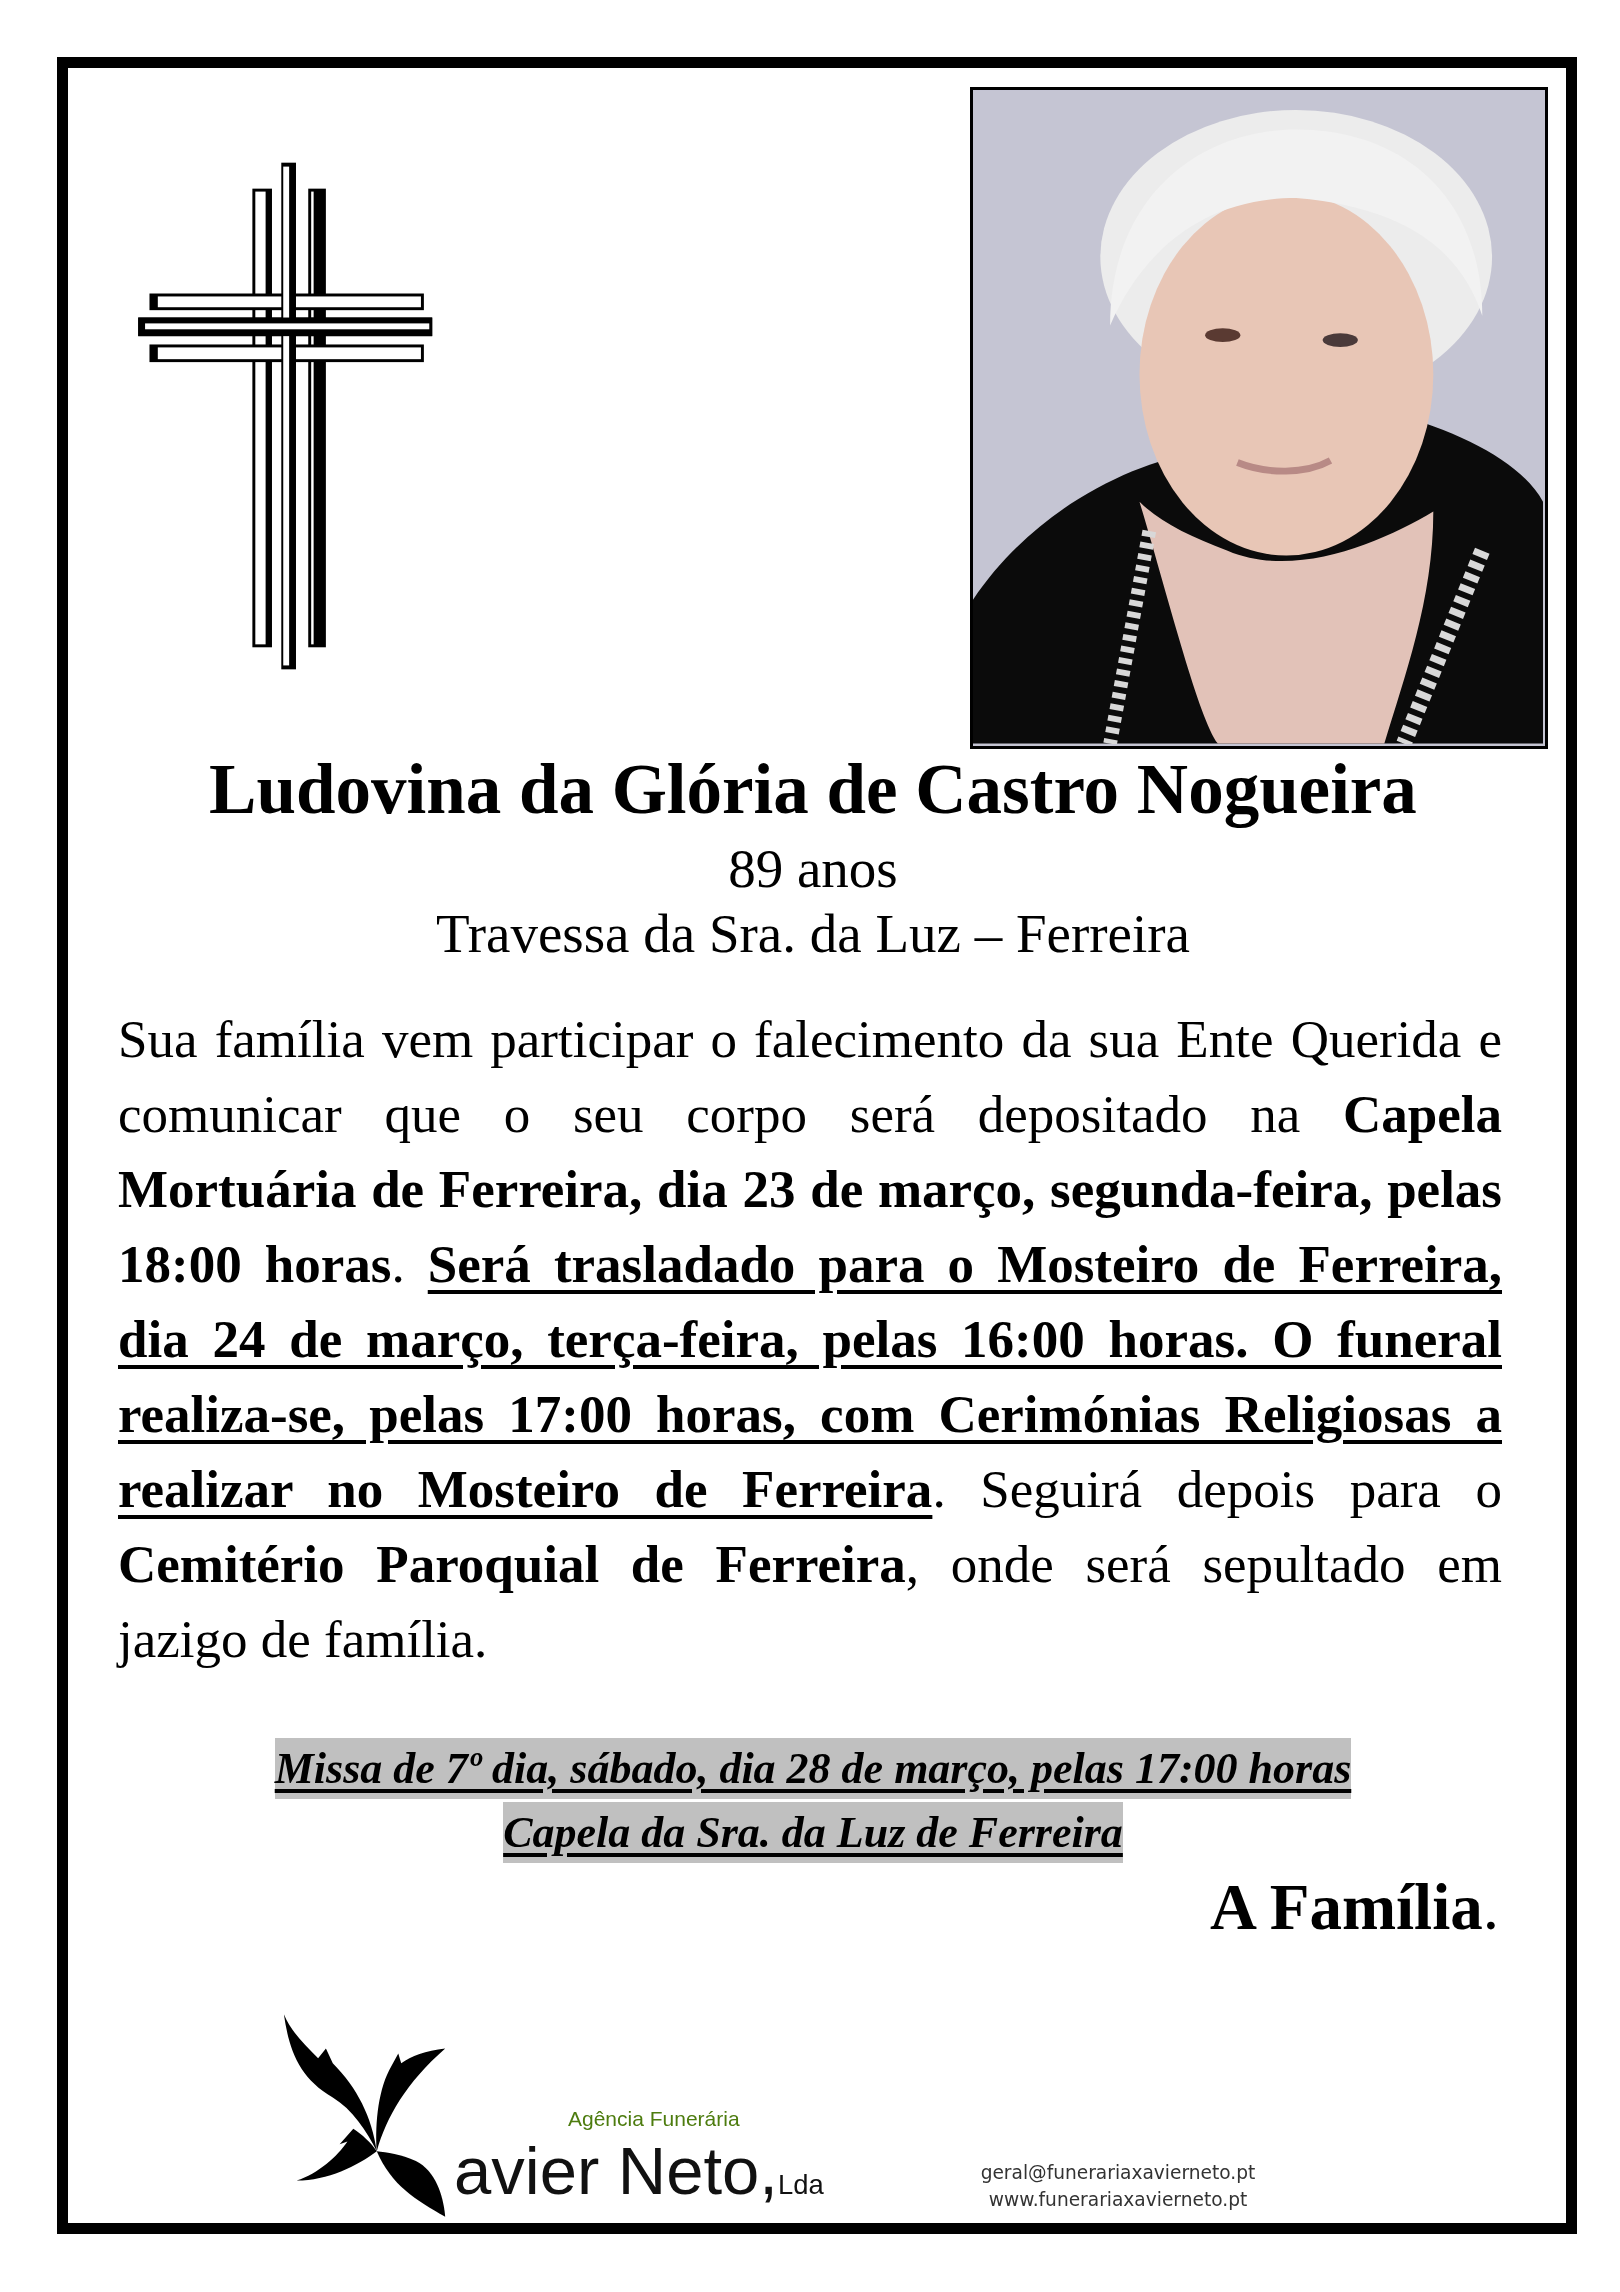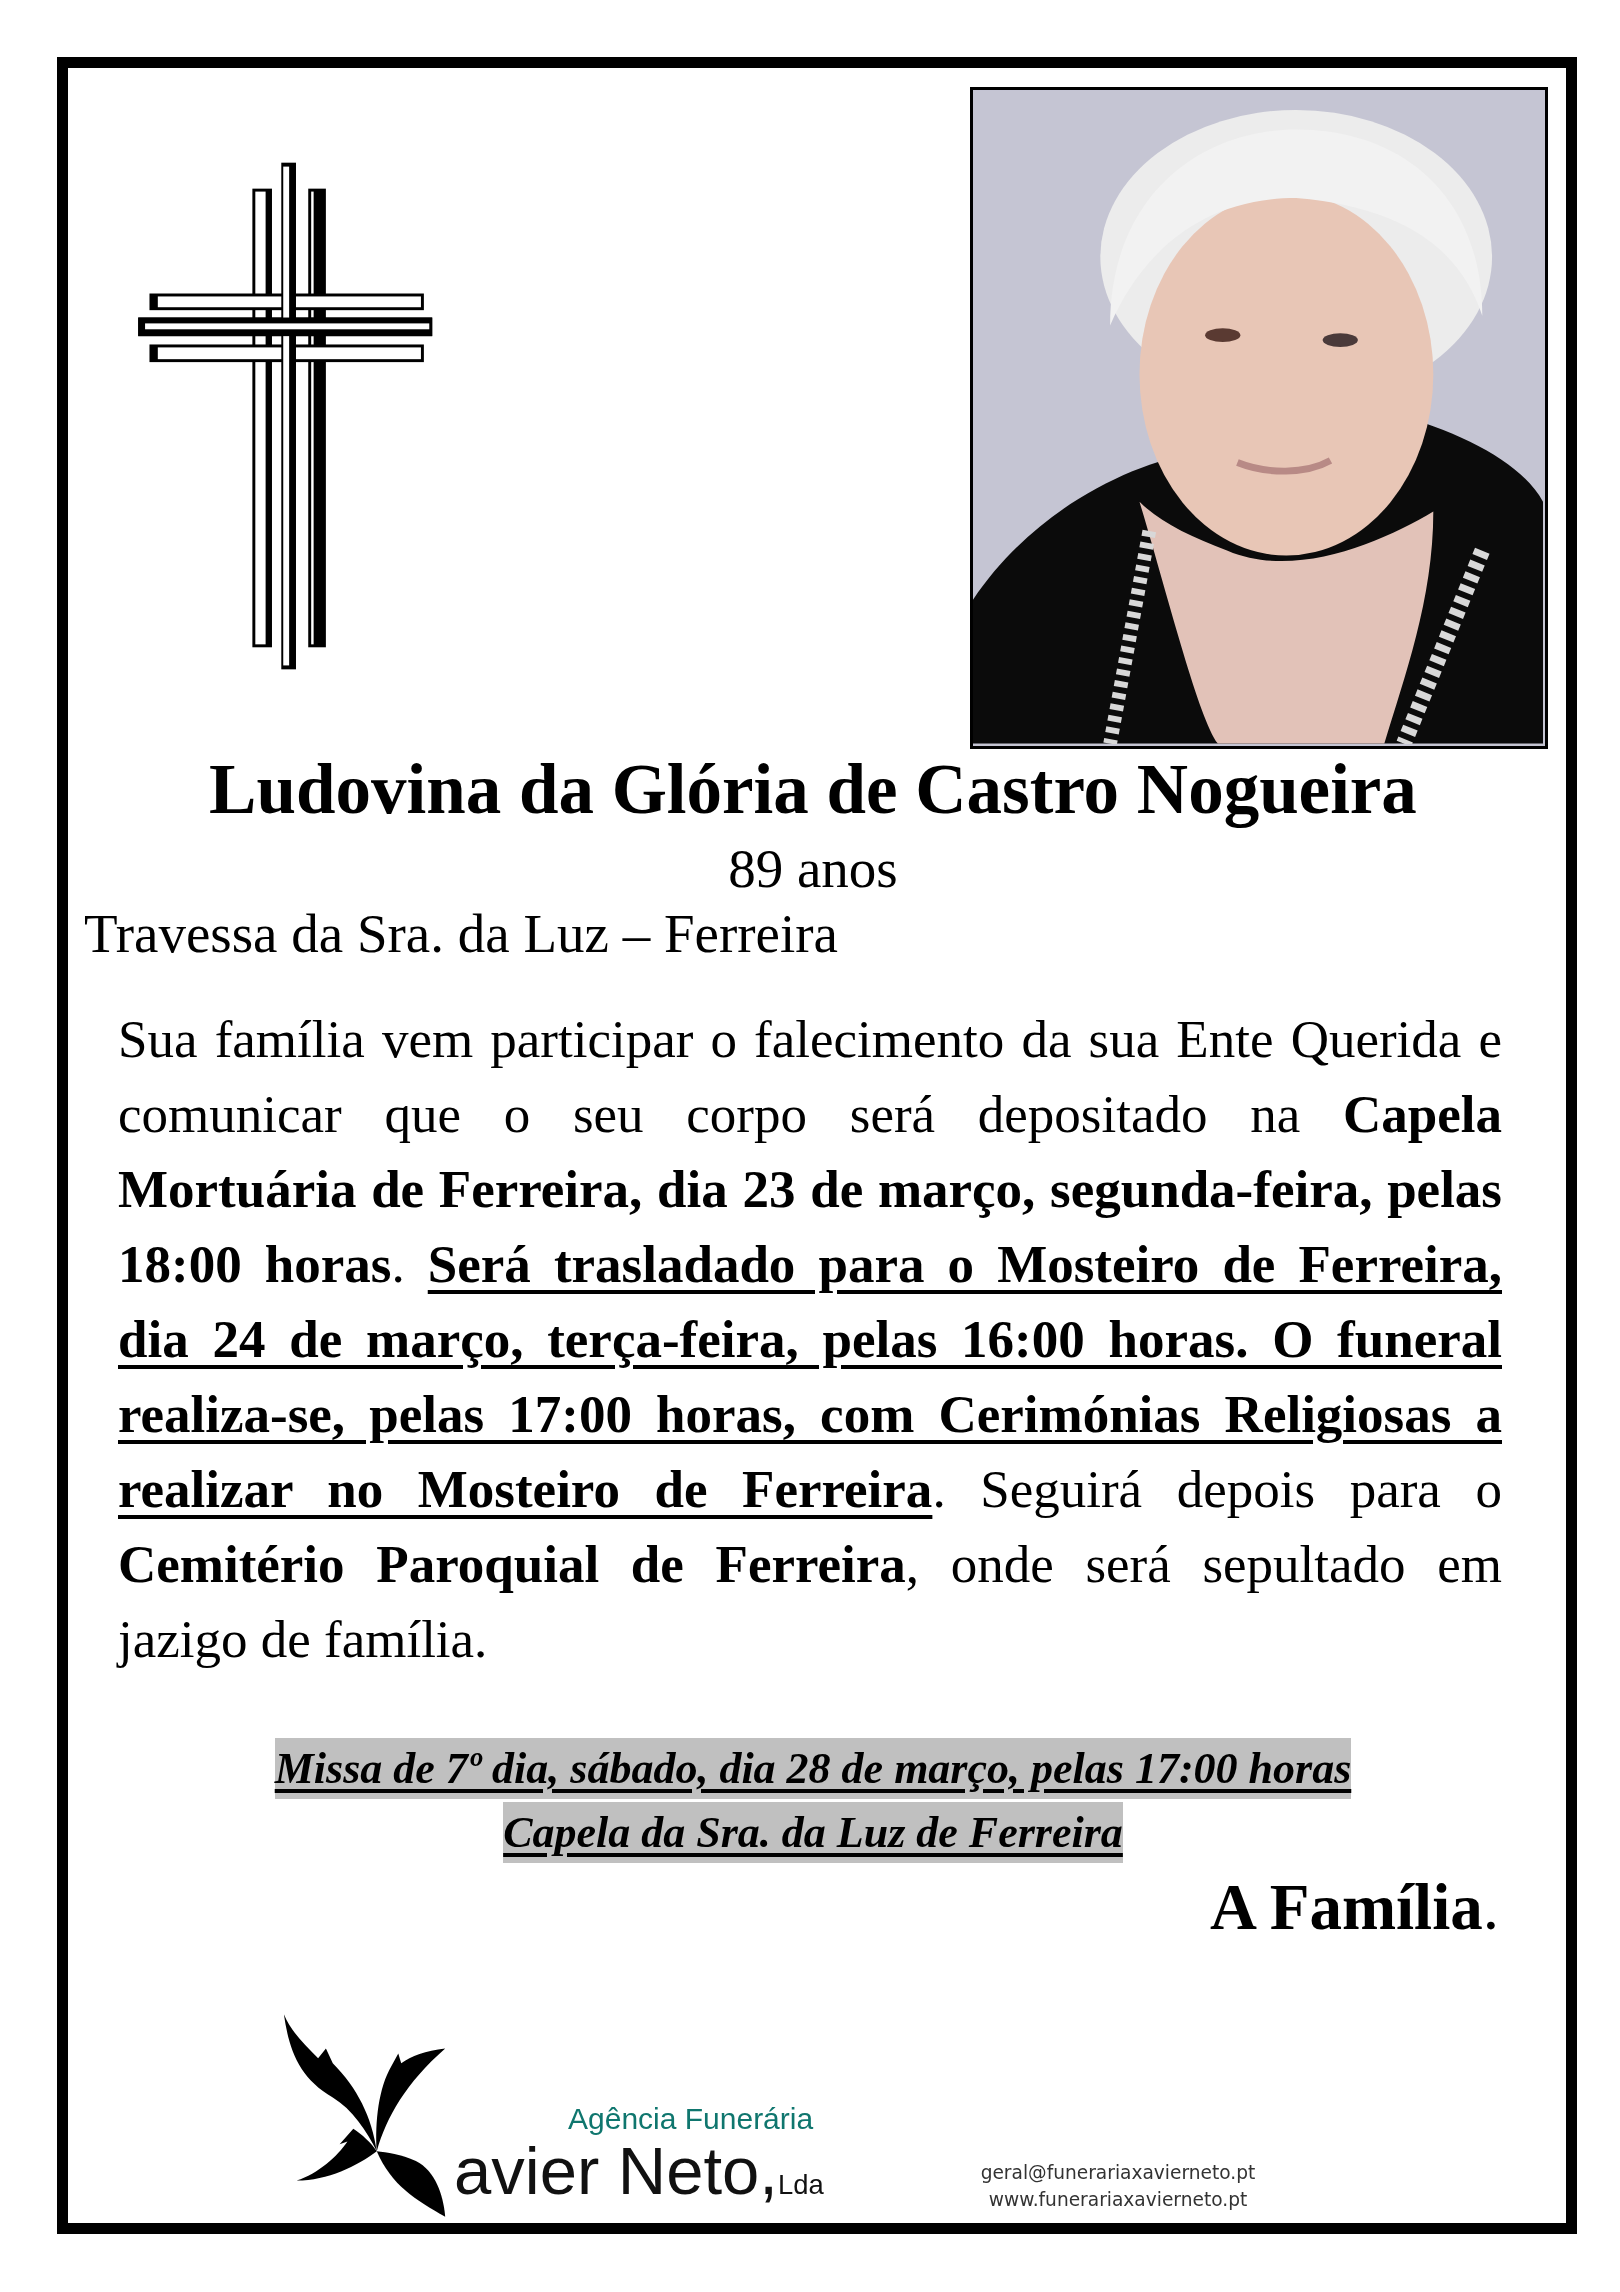--- a/index.html
+++ b/index.html
@@ -7,36 +7,36 @@
   .frame { position:absolute; left:57px; top:57px; width:1498px; height:2155px; border:11.8px solid #000; }
 
   
   .cross { position:absolute; left:0; top:0; width:1620px; height:784px; pointer-events:none; }
 
   
   .photo { position:absolute; left:970px; top:87px; width:578px; height:662px; box-sizing:border-box; border:3.9px solid #000; background:#c5c5d3; overflow:hidden; }
 
   .name { position:absolute; left:78px; width:1470px; top:745px; text-align:center; font-weight:bold; font-size:71px; line-height:88px; white-space:nowrap; }
   .age { position:absolute; left:78px; width:1470px; top:834px; text-align:center; font-size:55px; line-height:69px; }
-  .addr { position:absolute; left:84px; width:1470px; top:899px; font-size:55px; line-height:69px; white-space:nowrap; }
+  .addr { position:absolute; left:78px; width:1470px; top:899px; text-align:center; font-size:55px; line-height:69px; white-space:nowrap; }
 
   .body-text { position:absolute; left:118px; width:1384px; top:1002px; font-size:53px; line-height:75px; text-align:justify; text-align-last:left; }
   .body-text b { font-weight:bold; }
   .body-text u { text-decoration:underline; text-decoration-thickness:3.9px; text-underline-offset:7.8px; }
 
   .mass { position:absolute; left:78px; width:1470px; text-align:center; font-size:44px; font-weight:bold; }
   .mass span { background:#c0c0c0; text-decoration:underline; text-decoration-thickness:3.9px; text-underline-offset:5.9px; padding:5.9px 0 5.9px 0; white-space:nowrap;font-style:italic; }
   .mass1 { top:1741px; line-height:55px; }
   .mass2 { top:1805px; line-height:55px; }
 
   .family { position:absolute; right:121px; top:1868px; font-size:65px; line-height:78px; }
   .family b { font-weight:bold; }
 
   .logo-x { position:absolute; left:279px; top:2009px; width:176px; height:211px; }
-  .agencia { position:absolute; left:568px; top:2101px; font-family:"Liberation Sans", "DejaVu Sans", sans-serif; font-size:30px; line-height:35px; color:#0f766e; white-space:nowrap; }
+  .agencia { position:absolute; left:568px; top:2101px; font-family:"Liberation Sans", "DejaVu Sans", sans-serif; font-size:21px; line-height:35px; color:#4d7c0f; white-space:nowrap; }
   .brand { position:absolute; left:454px; top:2132px; font-family:"Liberation Sans", "DejaVu Sans", sans-serif; font-size:67px; line-height:78px; color:#111; white-space:nowrap; }
   .brand small { font-size:27.4px;margin-top:28px; }
 
   .contact { position:absolute; left:863px; width:510px; text-align:center; font-weight:bold; font-size:23.5px; line-height:36px; color:#111; top:2033px; white-space:nowrap; }
   .web { position:absolute; left:863px; width:510px; text-align:center; font-family:"DejaVu Sans", "Liberation Sans", sans-serif; font-size:18.6px; line-height:27.4px; color:#333; top:2159px; white-space:nowrap; }
 </style>
 </head>
 <body>
 
 <div class="frame"></div>

